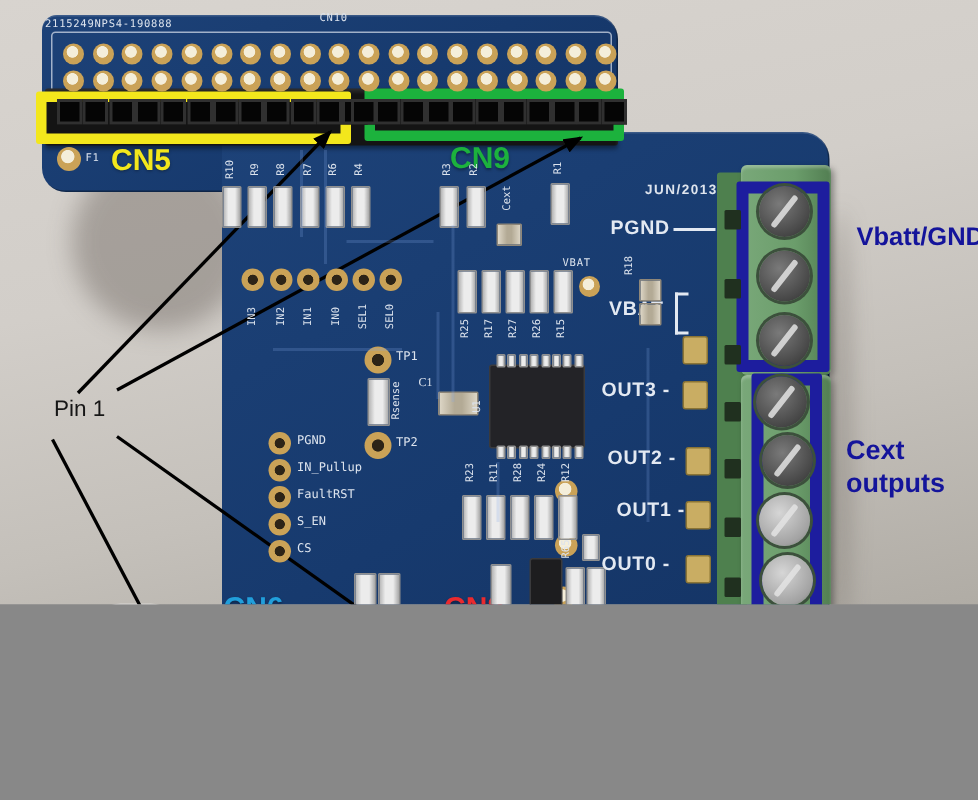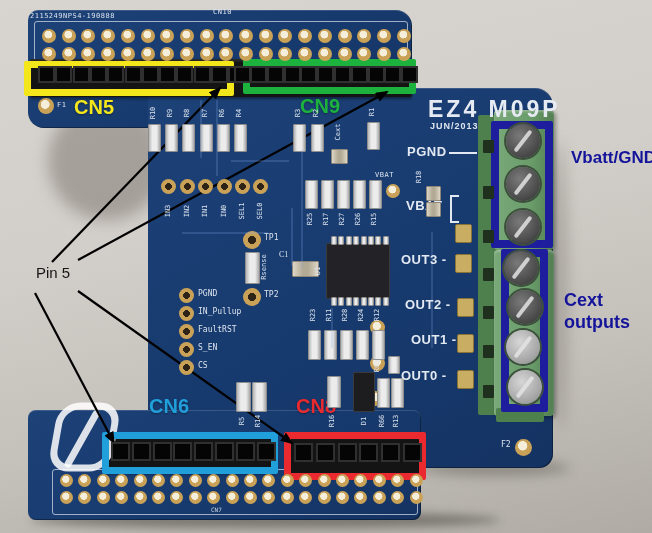--- a/index.html
+++ b/index.html
@@ -1,16 +1,16 @@
 <!DOCTYPE html>
 <html><head>
 <meta charset="utf-8">
 <style>
   html,body{margin:0;padding:0;background:#888;}
-  #stage{position:relative;width:652px;height:533px;overflow:hidden;
+  #stage{position:relative;width:652px;height:403px;overflow:hidden;
          background:linear-gradient(168deg,#d8d4cf 0%,#d2cec9 40%,#c4c0ba 70%,#b0aca5 100%);
          font-family:"Liberation Sans",sans-serif;}
   .abs{position:absolute;}
   .board{position:absolute;background:linear-gradient(150deg,#1d4278 0%,#173a6e 55%,#143363 100%);
          box-shadow:inset 0 1px 0 rgba(255,255,255,.14), inset -1px -1px 0 rgba(0,0,0,.35);}
   .silkrect{position:absolute;border:1px solid rgba(235,240,248,.65);border-radius:3px;}
   .shadow{position:absolute;border-radius:50%;pointer-events:none;}
   .header{position:absolute;background:#141414;border-radius:2px;box-shadow:inset 0 2px 3px rgba(255,255,255,.12), 0 2px 3px rgba(0,0,0,.4);}
   .pin{position:absolute;background:#050505;border:2px solid #303030;}
   .hole{position:absolute;border-radius:50%;background:radial-gradient(circle at 45% 40%,#f4eeda 0 32%,#caa257 36% 78%,#7a5c28 82%,rgba(0,0,0,0) 86%);}
@@ -71,21 +71,20 @@
   <svg class="overlay" style="left:36px;top:394px;" width="86" height="92" viewBox="0 0 86 92">
     <g fill="none" stroke="rgba(255,255,255,.85)" stroke-width="7" stroke-linecap="round">
       <rect x="14" y="12" width="56" height="62" rx="18" transform="skewX(-10) translate(14,0)"></rect>
       <path d="M60 20 L32 70"></path>
     </g>
   </svg>
 
   <span class="silk" style="left:30px;top:12px;">2115249NPS4-190888</span>
   <span class="silk" style="left:213px;top:8px;">CN10</span>
   <span class="silk" style="left:57px;top:101px;">F1</span>
-  <span class="title" style="left:428px;top:96px;">EZ4 M09P</span>
   <span class="date" style="left:430px;top:121px;">JUN/2013</span>
   <span class="biglabel" style="left:407px;top:144px;">PGND</span>
   <div class="abs" style="left:449px;top:152px;width:28px;height:2px;background:#e3e9f2;"></div>
   <span class="biglabel" style="left:406px;top:198px;">VBAT</span>
   <div class="abs" style="left:450px;top:195px;width:7px;height:24px;border:2px solid #e3e9f2;border-right:none;"></div>
   <span class="silk8" style="left:264px;top:233px;">TP1</span>
   <span class="silk8" style="left:264px;top:290px;">TP2</span>
   <span class="silk8" style="left:279px;top:250px;font-family:Liberation Serif, serif;">C1</span>
   <span class="silk8" style="left:501px;top:440px;">F2</span>
   <span class="silk6" style="left:211px;top:506px;">CN7</span>
@@ -94,21 +93,21 @@
   <div class="annbox" style="left: 243px; top: 59px; width: 159px; height: 21px; border-width: 7px; border-color: rgb(28, 178, 61);"></div>
   <div class="annbox" style="left: 491px; top: 121px; width: 46px; height: 111px; border-width: 8px; border-color: rgb(29, 29, 158);"></div>
   <div class="annbox" style="left: 501px; top: 249px; width: 31px; height: 147px; border-width: 8px; border-color: rgb(29, 29, 158);"></div>
   <div class="annbox" style="left: 102px; top: 432px; width: 162px; height: 28px; border-width: 7px; border-color: rgb(33, 159, 219);"></div>
   <div class="annbox" style="left: 284px; top: 432px; width: 128px; height: 34px; border-width: 7px; border-color: rgb(234, 42, 46);"></div>
 
   <span class="cnlabel" style="left: 74px; top: 96px; color: rgb(243, 231, 28);">CN5</span>
   <span class="cnlabel" style="left: 300px; top: 95px; color: rgb(28, 178, 61);">CN9</span>
   <span class="cnlabel" style="left: 149px; top: 395px; color: rgb(33, 159, 219);">CN6</span>
   <span class="cnlabel" style="left: 296px; top: 395px; color: rgb(234, 42, 46);">CN8</span>
-  <span class="pin1lab" style="left:36px;top:264px;">Pin 5</span>
+  <span class="pin1lab" style="left:36px;top:264px;">Pin 1</span>
   <span class="navylabel" style="left: 571px; top: 148px; color: rgb(20, 20, 155);">Vbatt/GND</span>
   <span class="navylabel" style="left: 564px; top: 290px; font-size: 18px; color: rgb(20, 20, 155);">Cext</span>
   <span class="navylabel" style="left: 564px; top: 312px; font-size: 18px; color: rgb(20, 20, 155);">outputs</span>
 
   <svg class="overlay" id="arrows" width="652" height="533" viewBox="0 0 652 533">
       <defs>
         <marker id="ah" markerWidth="13" markerHeight="10" refX="11" refY="5" orient="auto" markerUnits="userSpaceOnUse">
           <path d="M0,0 L13,5 L0,10 z" fill="#000000"></path>
         </marker>
       </defs>

